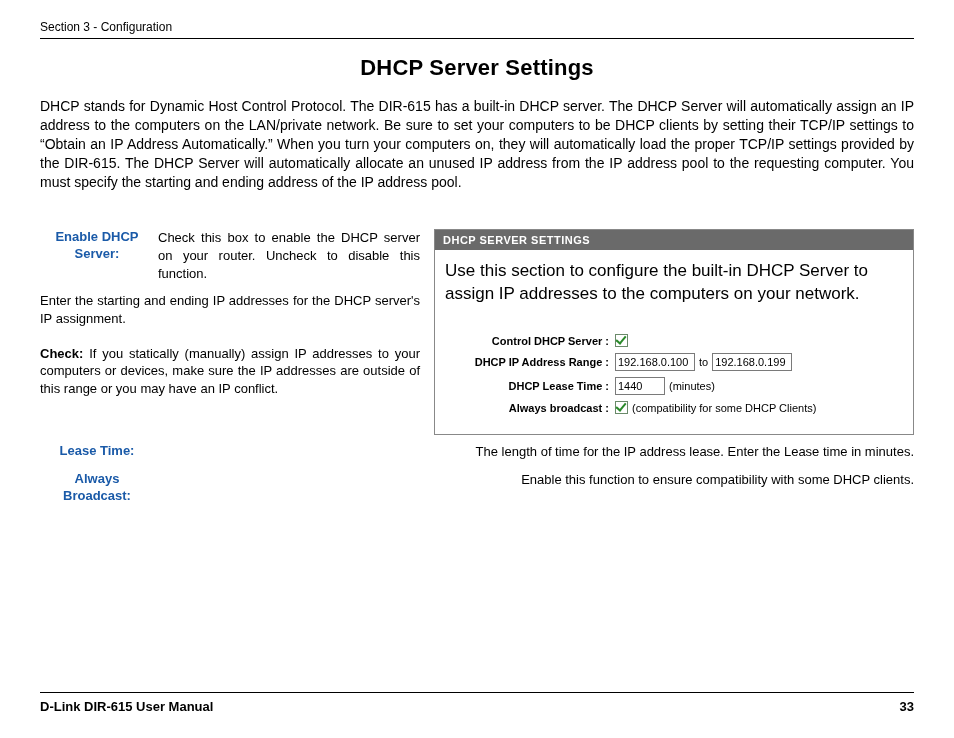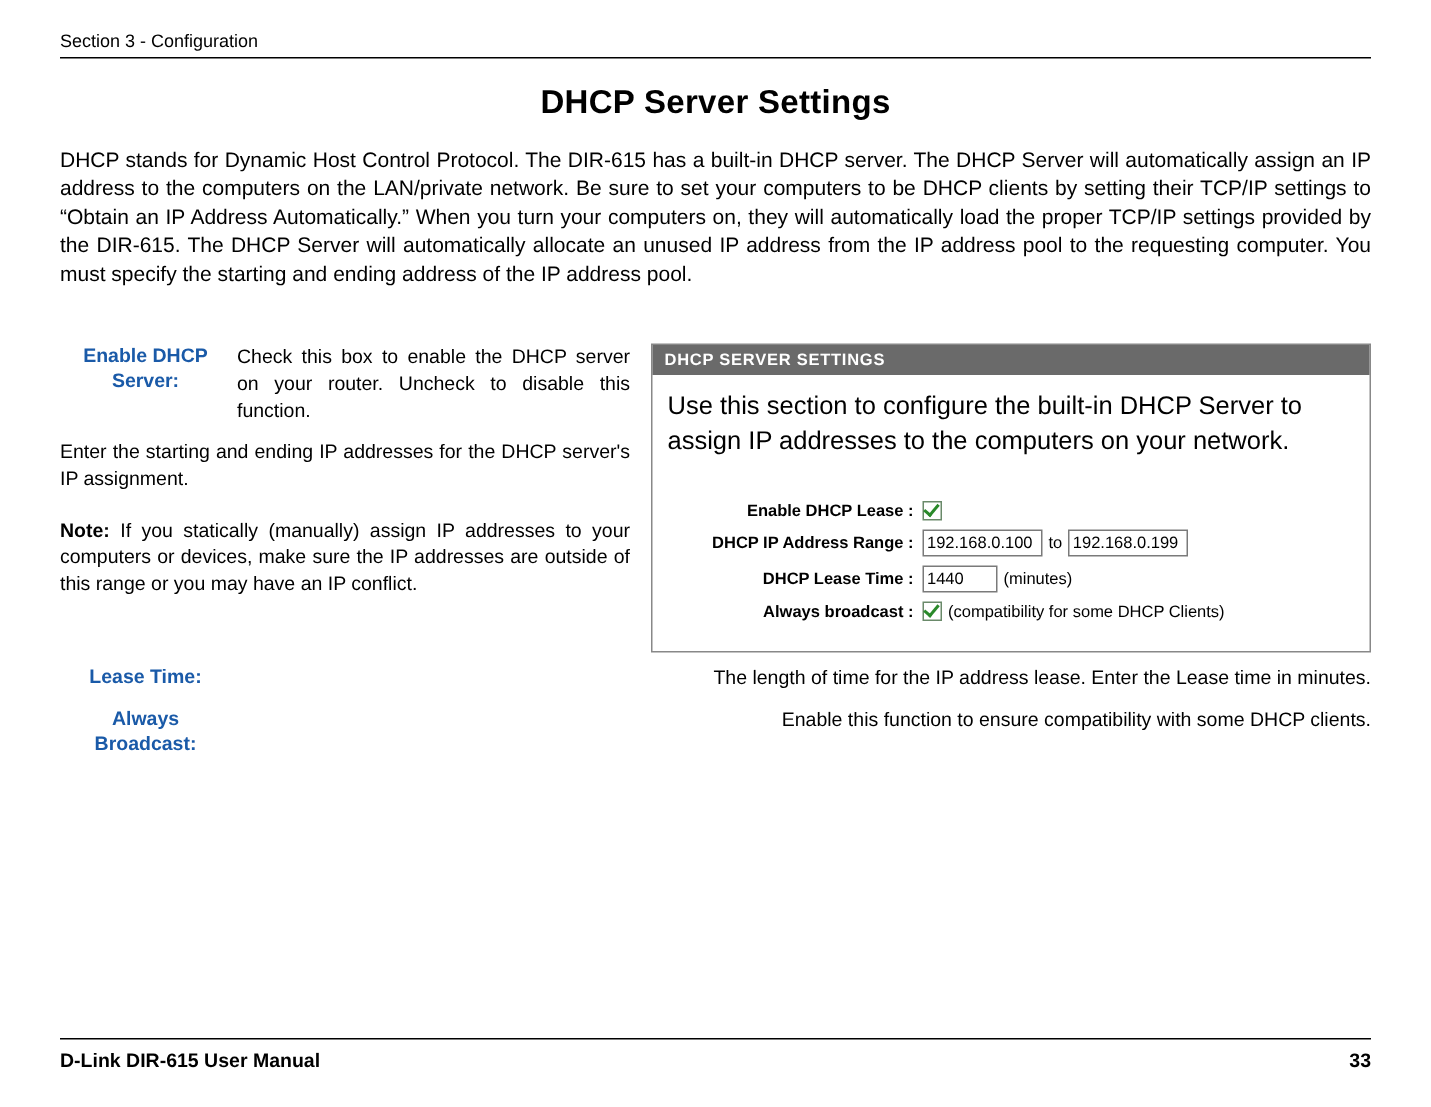--- a/index.html
+++ b/index.html
@@ -169,21 +169,21 @@
 
 <div class="defs-wrap">
   <div class="defs">
 
     <div class="panel-float">
       <div class="panel-header">DHCP SERVER SETTINGS</div>
       <div class="panel-body">
         <div class="panel-desc">Use this section to configure the built-in DHCP Server to assign IP addresses to the computers on your network.</div>
 
         <div class="form-row">
-          <div class="flabel">Enable DHCP Lease :</div>
+          <div class="flabel">Control DHCP Server :</div>
           <div class="fcontrol">
             <span class="cb checked"></span>
           </div>
         </div>
 
         <div class="form-row">
           <div class="flabel">DHCP IP Address Range :</div>
           <div class="fcontrol">
             <input class="txt ip" value="192.168.0.100" style="">
             <span>to</span>
@@ -211,21 +211,21 @@
 
     <div class="defrow">
       <div class="label">Enable DHCP Server:</div>
       <div class="desc">Check this box to enable the DHCP server on your router. Uncheck to disable this function.</div>
     </div>
 
     <div class="defrow">
       <div class="desc">
         <span>Enter the starting and ending IP addresses for the DHCP server's IP assignment.</span>
         <br><br>
-        <span class="note">Note:</span><span> If you statically (manually) assign IP addresses to your computers or devices, make sure the IP addresses are outside of this range or you may have an IP conflict.</span>
+        <span class="note">Check:</span><span> If you statically (manually) assign IP addresses to your computers or devices, make sure the IP addresses are outside of this range or you may have an IP conflict.</span>
       </div>
     </div>
 
     <div style="clear:both"></div>
 
     <div class="lower-defs">
       <div class="defrow">
         <div class="label">Lease Time:</div>
         <div class="desc">The length of time for the IP address lease. Enter the Lease time in minutes.</div>
       </div>

